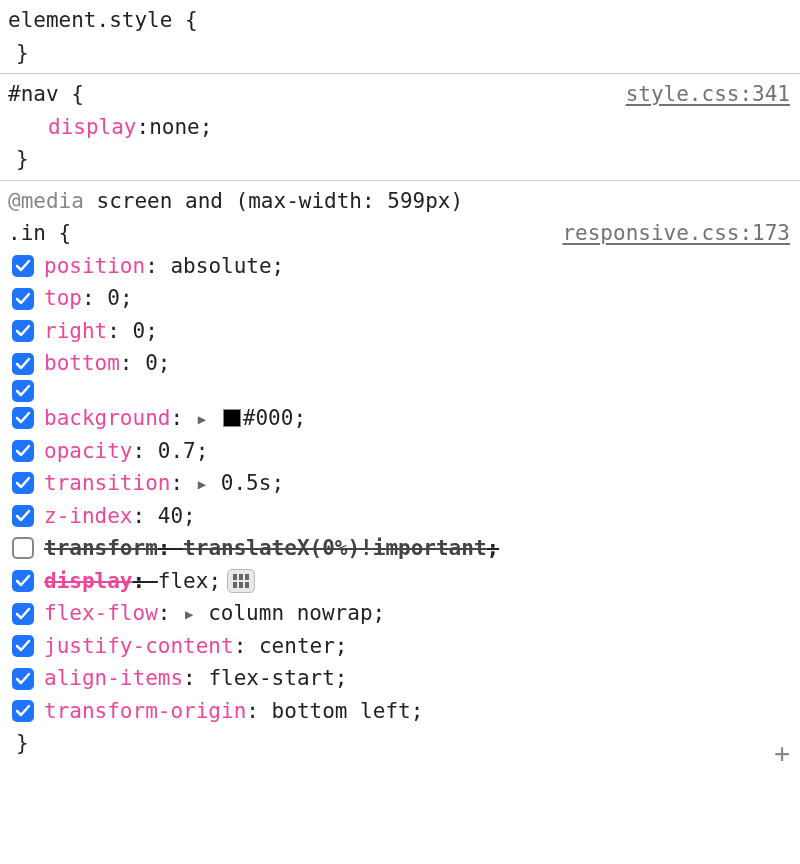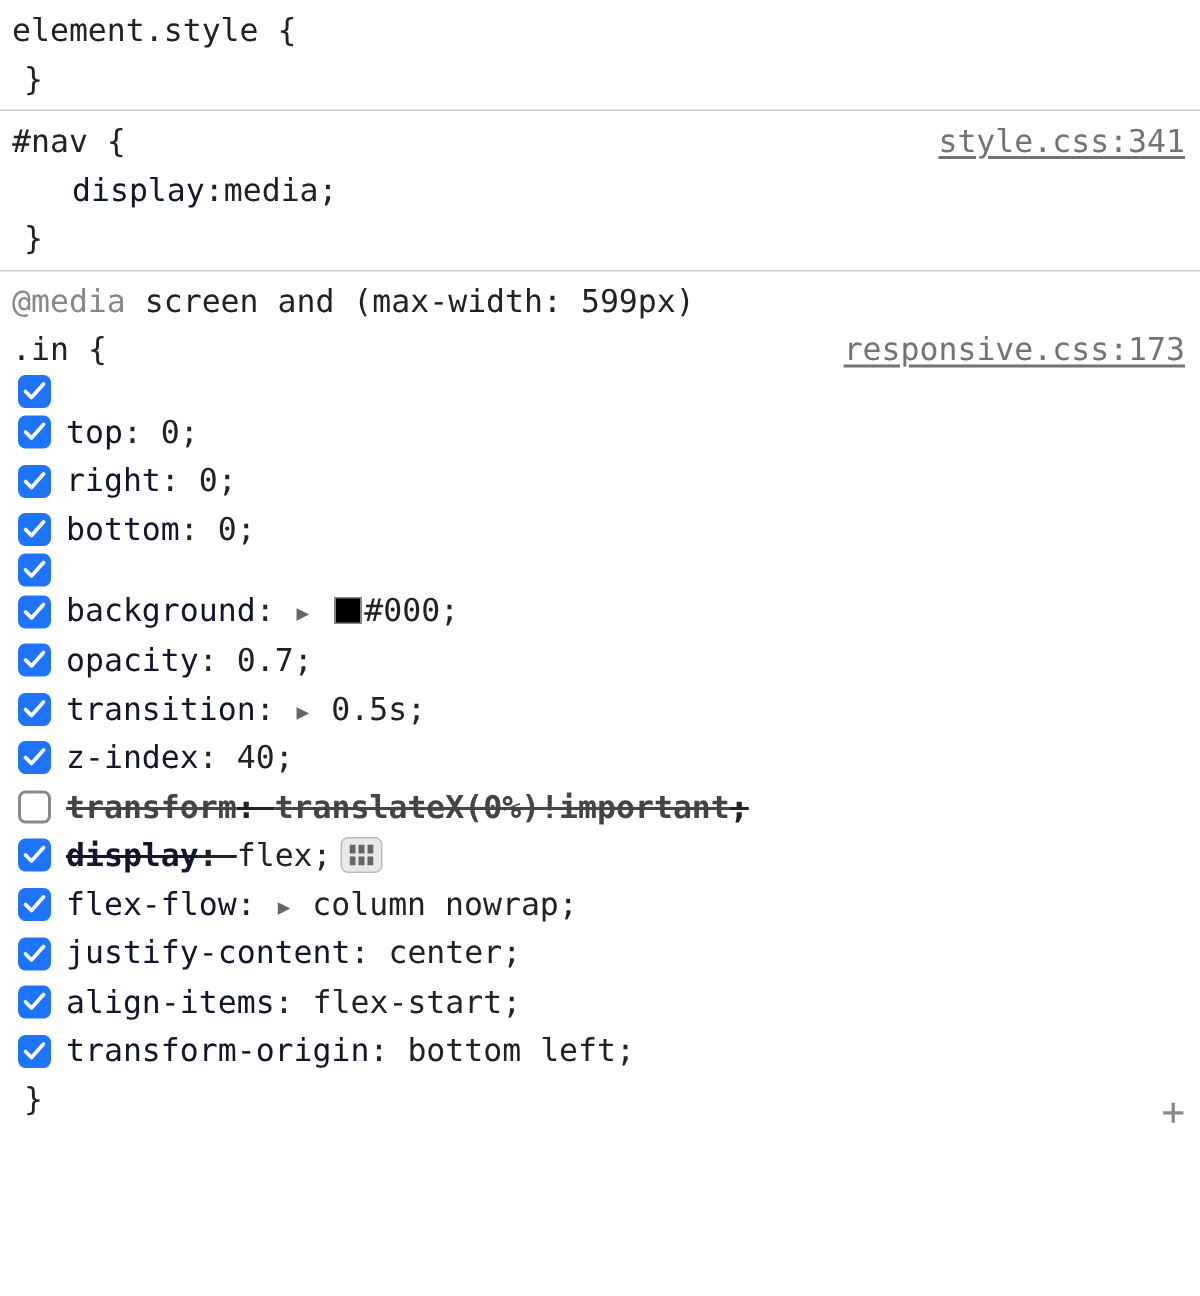--- a/index.html
+++ b/index.html
@@ -44,21 +44,21 @@
     display: inline-flex;
     align-items: center;
     justify-content: center;
     margin-right: 10px;
     flex-shrink: 0;
     cursor: pointer;
   }
   .check.on { background: #1e73ff; }
   .check.off { background: #fff; border: 2px solid #888; }
   .check svg { width: 16px; height: 16px; }
-  .prop-name { color: #0f172a; }
+  .prop-name { color: #ec4899; }
   .prop-value { color: #222; }
   .colon { color: #222; }
   .semi { color: #222; }
   .struck { text-decoration: line-through; text-decoration-thickness: 2px; font-weight: bold; }
   .swatch {
     display: inline-block;
     width: 18px;
     height: 18px;
     background: #000;
     border: 1px solid #888;
@@ -107,41 +107,42 @@
 
 <div class="section">
   <span class="source-link">style.css:341</span>
   <div>
     <span class="selector">#nav</span> <span>{</span>
   </div>
   <div class="prop-line">
     <span class="indent"></span>
     <span class="prop-name">display</span>
       <span class="colon">: </span>
-    <span class="prop-value">media</span>
+    <span class="prop-value">none</span>
       <span class="semi">;</span>
   </div>
   <div class="brace-close">}</div>
 </div>
 
 <div class="section" style="border-bottom:none; padding-bottom:10px;">
   <div>
     <span class="at-rule">@media</span><span> screen and (max-width: 599px)</span>
   </div>
   <span class="source-link" style="top:36px;">responsive.css:173</span>
   <div>
     <span class="selector">.in</span> <span>{</span>
   </div>
   <div id="props-container">
       <div class="prop-line">
         <span class="check on">
           <svg viewBox="0 0 16 16">
             <path d="M2 8 L6 12 L14 3" stroke="#fff" stroke-width="2.5" fill="none" stroke-linecap="round" stroke-linejoin="round"></path>
           </svg>
         </span>
+        <span><span class="prop-name">position</span><span class="colon">: </span><span class="prop-value">absolute</span><span class="semi">;</span></span>
       </div>
       <div class="prop-line">
         <span class="check on">
           <svg viewBox="0 0 16 16">
             <path d="M2 8 L6 12 L14 3" stroke="#fff" stroke-width="2.5" fill="none" stroke-linecap="round" stroke-linejoin="round"></path>
           </svg>
         </span>
         <span><span class="prop-name">top</span><span class="colon">: </span><span class="prop-value">0</span><span class="semi">;</span></span>
       </div>
       <div class="prop-line">

